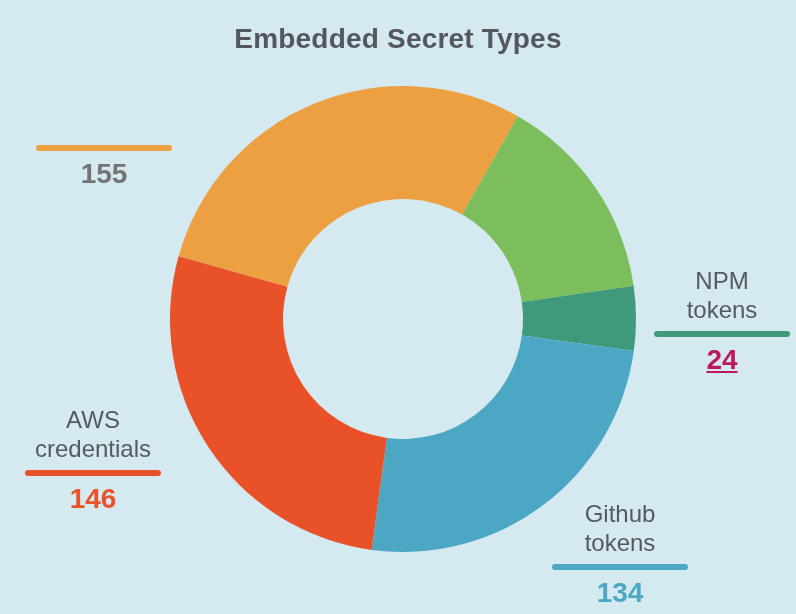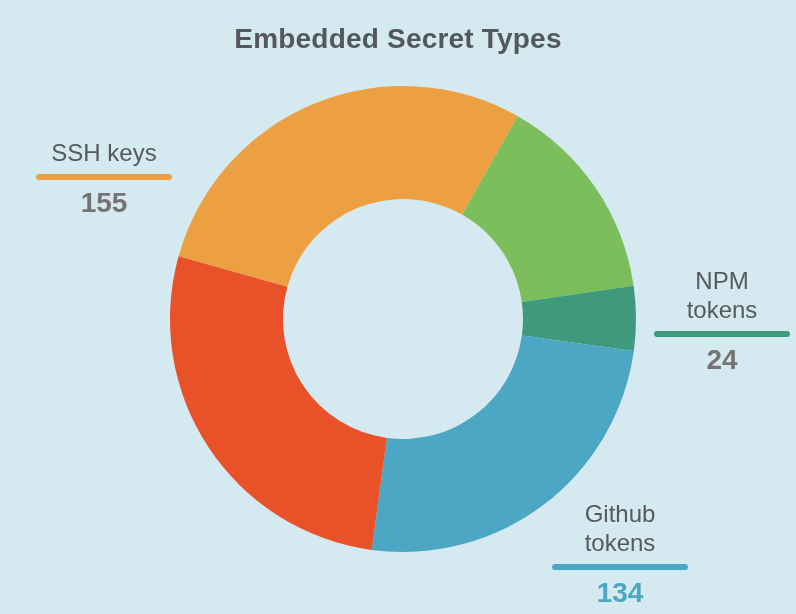--- a/index.html
+++ b/index.html
@@ -74,34 +74,39 @@
 
   <svg class="donut" width="796" height="614" viewBox="0 0 796 614">
       <path d="M 178.58 256.34 A 233 233 0 0 1 517.77 116.23 L 462.11 214.57 A 120 120 0 0 0 287.42 286.73 Z" fill="#EDA041"></path>
       <path d="M 517.77 116.23 A 233 233 0 0 1 633.62 285.77 L 521.77 301.89 A 120 120 0 0 0 462.11 214.57 Z" fill="#7CBE5B"></path>
       <path d="M 633.62 285.77 A 233 233 0 0 1 633.79 350.99 L 521.86 335.47 A 120 120 0 0 0 521.77 301.89 Z" fill="#41997B"></path>
       <path d="M 633.79 350.99 A 233 233 0 0 1 371.69 549.89 L 386.87 437.91 A 120 120 0 0 0 521.86 335.47 Z" fill="#4BA7C4"></path>
       <path d="M 371.69 549.89 A 233 233 0 0 1 178.58 256.34 L 287.42 286.73 A 120 120 0 0 0 386.87 437.91 Z" fill="#E95229"></path>
     </svg>
 
   <div class="legend-item legend-ssh">
-    <div class="legend-label">SSH keys</div>
     <div class="legend-bar" style="background: rgb(237, 160, 65);"></div>
     <div class="legend-value" style="color: #737373;">155</div>
   </div>
 
 
   <div class="legend-item legend-npm">
     <div class="legend-label">NPM</div>
     <div class="legend-label">tokens</div>
     <div class="legend-bar" style="background: rgb(65, 153, 123);"></div>
-    <div class="legend-value" style="color: #737373;">24</div>
+    <div class="legend-value" style="color: #be185d; text-decoration: underline;">24</div>
   </div>
 
   <div class="legend-item legend-github">
     <div class="legend-label">Github</div>
     <div class="legend-label">tokens</div>
     <div class="legend-bar" style="background: rgb(75, 167, 196);"></div>
     <div class="legend-value" style="color: rgb(75, 167, 196);">134</div>
   </div>
 
+  <div class="legend-item legend-aws">
+    <div class="legend-label">AWS</div>
+    <div class="legend-label">credentials</div>
+    <div class="legend-bar" style="background: rgb(233, 82, 41);"></div>
+    <div class="legend-value" style="color: rgb(233, 82, 41);">146</div>
+  </div>
 
 </div>
 
 </body></html>

